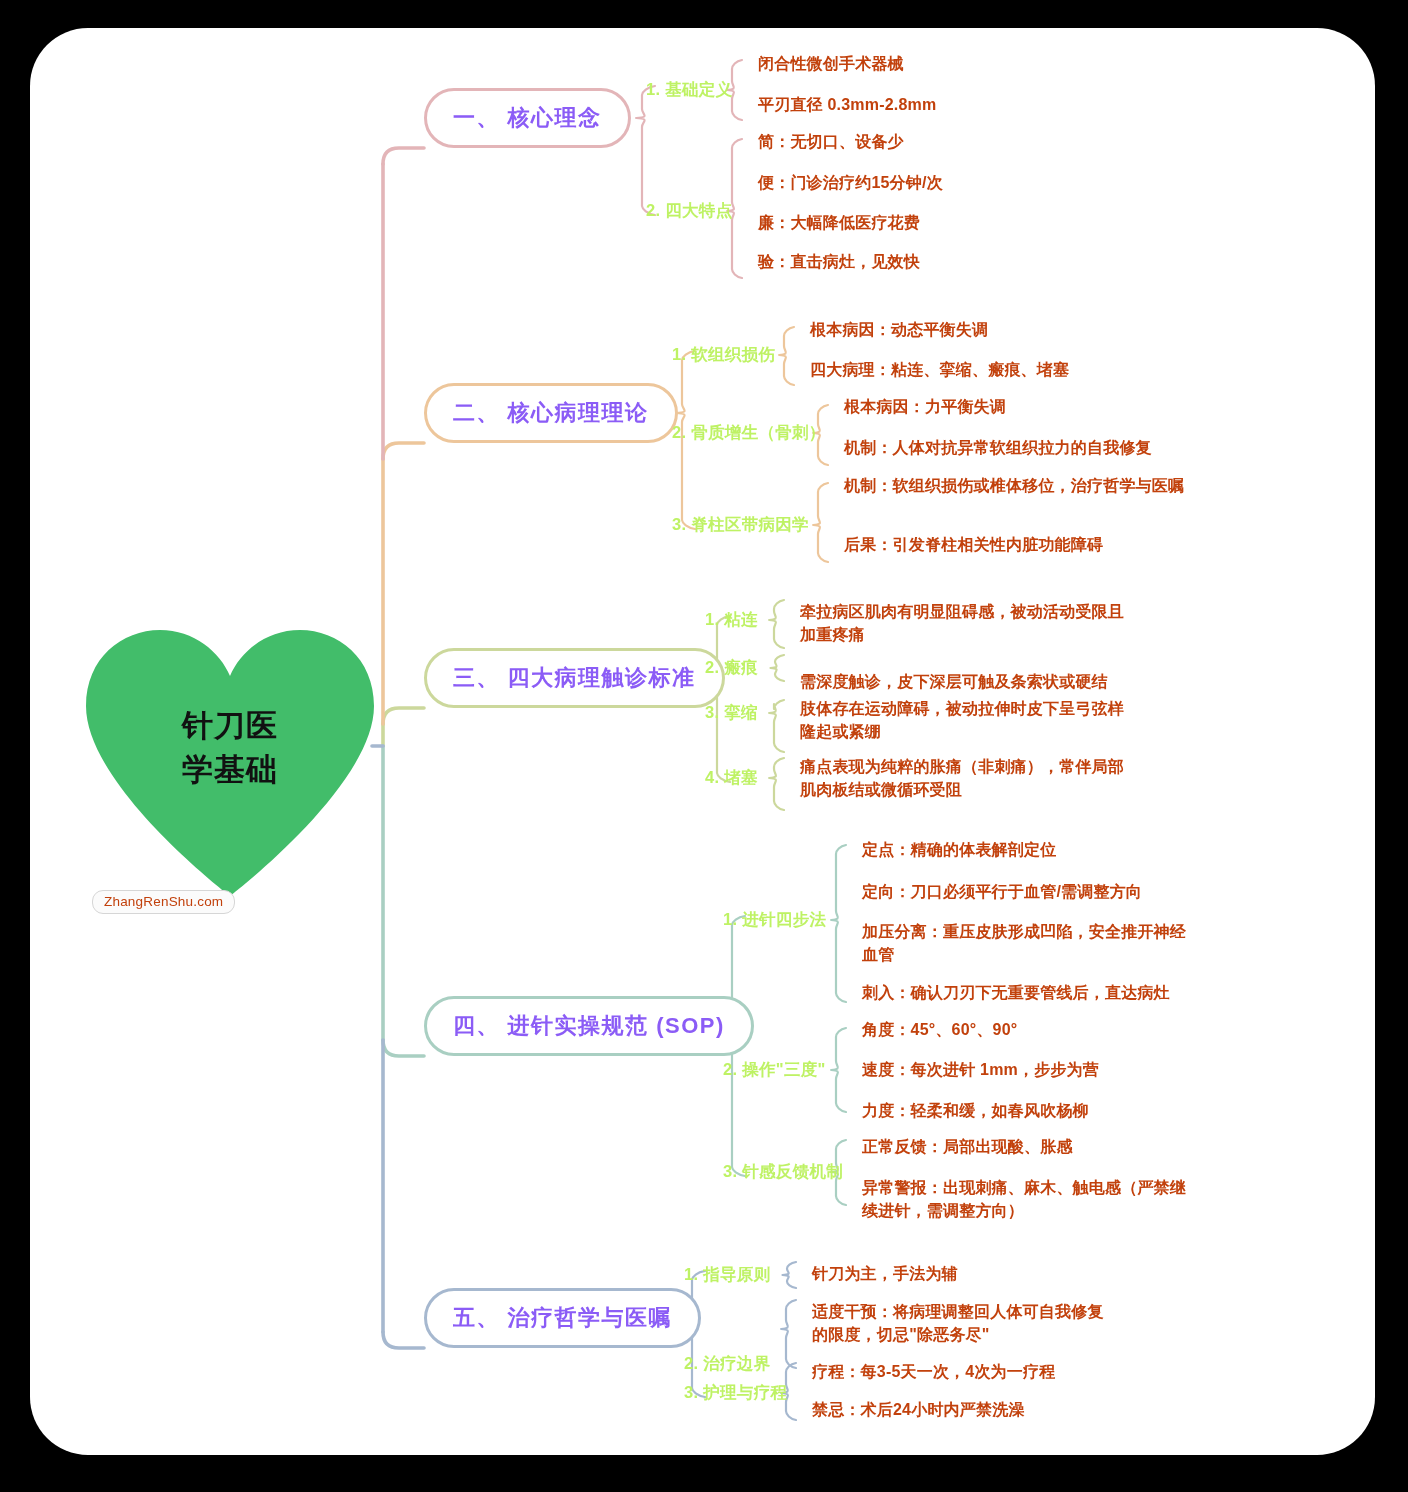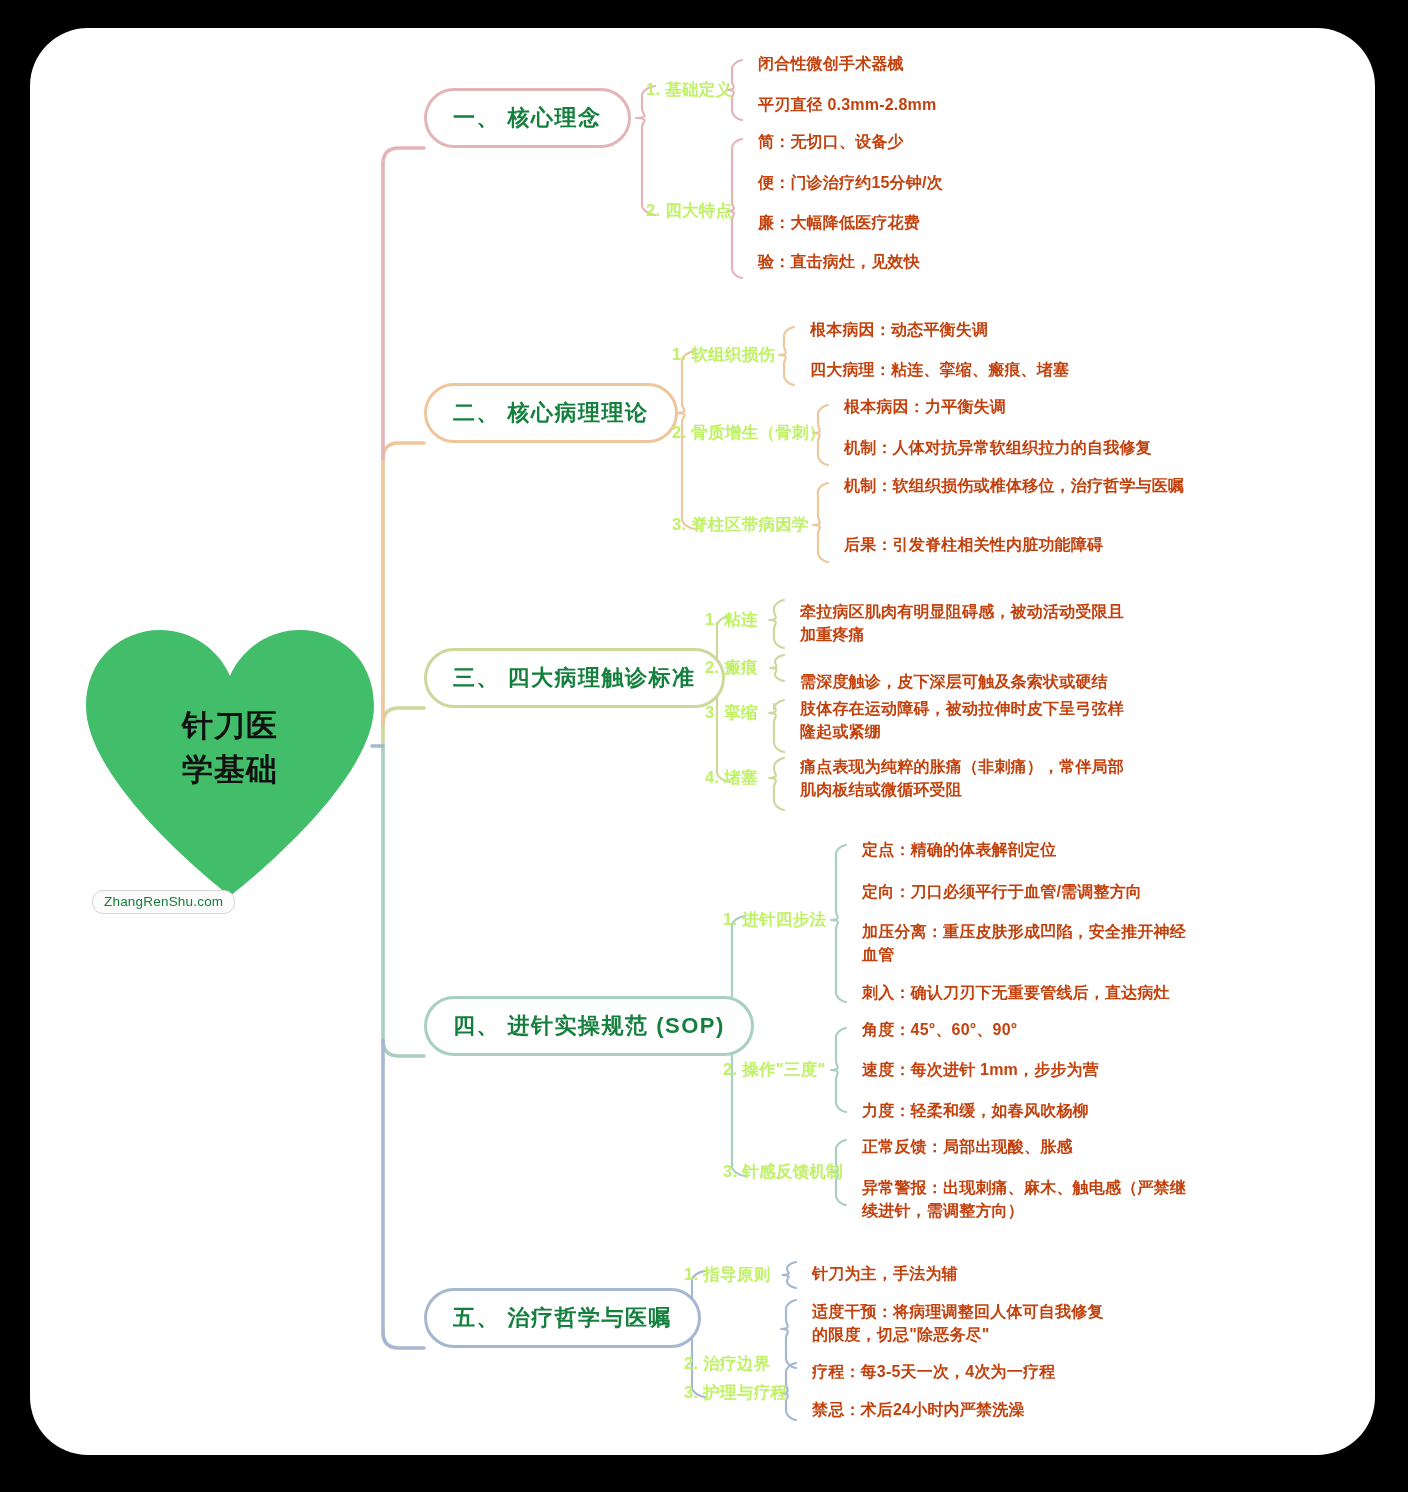--- a/index.html
+++ b/index.html
@@ -47,37 +47,37 @@
     white-space: pre-line;
   }
   #watermark {
     position: absolute;
     left: 92px; top: 890px;
     padding: 3px 11px 4px 11px;
     border: 1px solid #d6d6d6;
     border-radius: 11px;
     background: #fbfbfb;
     font-size: 13.5px;
-    color: #15803d;
+    color: #c2410c;
     letter-spacing: 0.2px;
   }
   
   .branch-node {
     position: absolute;
     display: flex;
     align-items: center;
     justify-content: center;
     background: #fff;
     border-radius: 34px;
     border: 3.5px solid #ccc;
     box-sizing: border-box;
     height: 60px;
     font-size: 22px;
     font-weight: 700;
-    color: #15803d;
+    color: #8b5cf6;
     letter-spacing: 1.5px;
     white-space: nowrap;
     padding: 0 26px;
   }
   
   .l2 {
     position: absolute;
     font-size: 16.5px;
     font-weight: 700;
     color: #bef264;

